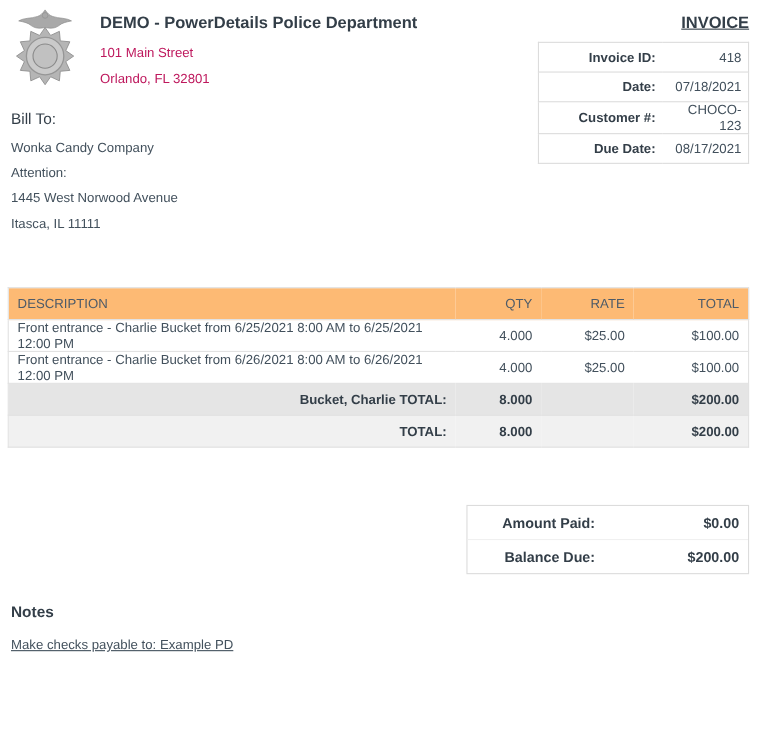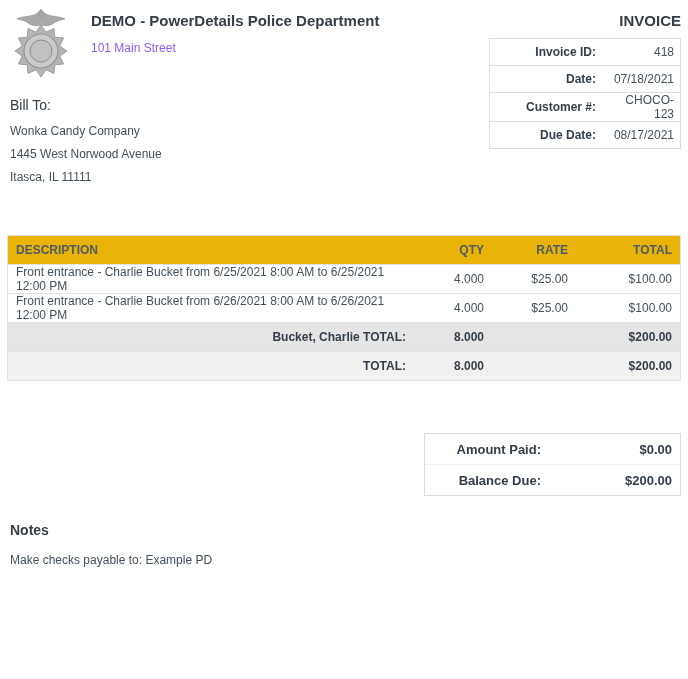--- a/index.html
+++ b/index.html
@@ -10,40 +10,40 @@
     box-sizing: border-box;
   }
   .page { box-sizing: border-box; width: 688px; height: 679px; padding: 8px 7px; }
 
   
   .header { display: flex; }
   .header-left { flex: 1; padding-left: 3px; }
   .company-row { display: flex; }
   .badge-wrap { width: 62px; height: 72px; margin-right: 19px; flex: 0 0 auto; }
   .company-name { font-size: 15px; font-weight: bold; color: #333e48; padding-top: 4px; }
-  .company-address { font-size: 12px; color: #8b5cf6; margin-top: 8px; line-height: 23px; }
+  .company-address { font-size: 12px; color: #be185d; margin-top: 8px; line-height: 23px; }
 
   .invoice-panel { width: 192px; flex: 0 0 auto; }
-  .invoice-title { text-align: right; font-size: 15px; font-weight: bold; color: #333e48; padding-top: 4px; margin-bottom: 9px; }
+  .invoice-title { text-align: right; font-size: 15px; font-weight: bold; color: #333e48; padding-top: 4px; margin-bottom: 9px; text-decoration: underline; }
   .invoice-table { width: 100%; border-collapse: collapse; font-size: 12px; }
   .invoice-table tr { border: 1px solid #dcdcdc; }
   .invoice-table td { height: 26px; text-align: right; padding: 0 6px; }
   .invoice-table td.lbl { font-weight: bold; color: #333e48; width: 100px; }
   .invoice-table td.val { color: #42505c; }
 
   
   .bill-to { margin-top: 17px; }
   .bill-to-heading { font-size: 14px; font-weight: normal; color: #333e48; }
   .bill-to-lines { margin-top: 7px; font-size: 12px; line-height: 23px; color: #42505c; }
 
   
   .items-table { width: 100%; border-collapse: collapse; font-size: 12px; margin-top: 46px; }
   .items-table tr { border: 1px solid #e2e2e2; }
   .items-table th {
-    background: #eab308; color: #4e5b68; font-weight: bold;
+    background: #fdba74; color: #4e5b68; font-weight: normal;
     height: 28px; padding: 0 8px; text-align: left;
   }
   .items-table td { height: 28px; padding: 0 8px; color: #42505c; }
   .items-table .num { text-align: right; }
   .items-table .col-qty { width: 62px; }
   .items-table .col-rate { width: 68px; }
   .items-table .col-total { width: 88px; }
   .items-table .row-label { text-align: right; font-weight: bold; color: #333e48; }
   .items-table .bold { font-weight: bold; color: #333e48; }
   .items-table tr.subtotal-row { background: #e5e5e5; }
@@ -53,21 +53,21 @@
   .summary-wrap { display: flex; justify-content: flex-end; margin-top: 52px; }
   .summary-box { width: 257px; border: 1px solid #dcdcdc; box-sizing: border-box; }
   .summary-row { display: flex; align-items: center; height: 30px; padding: 0 8px; font-size: 13px; font-weight: bold; color: #333e48; }
   .summary-row + .summary-row { border-top: 1px solid #f0f0f0; gap: 16px; }
   .summary-label { width: 108px; text-align: right; }
   .summary-value { flex: 1; text-align: right; }
 
   
   .notes { margin-top: 26px; padding-left: 3px; }
   .notes-heading { font-size: 14px; font-weight: bold; color: #333e48; }
-  .notes-text { margin-top: 15px; font-size: 12px; color: #42505c; }
+  .notes-text { margin-top: 15px; font-size: 12px; color: #42505c; text-decoration: underline; }
 </style>
 </head>
 <body>
 
 <div class="page">
 
   <div class="header">
     <div class="header-left">
       <div class="company-row">
         <div class="badge-wrap">
@@ -76,28 +76,30 @@
             <circle cx="31" cy="6" r="2.6" fill="#a9a9a9" stroke="#8c8c8c" stroke-width="0.5"></circle>
             <path d="M31 17 L36 24.2 L44 20.5 L44.8 29.2 L53.5 30 L49.8 38 L57 43 L49.8 48 L53.5 56 L44.8 56.8 L44 65.5 L36 61.8 L31 69 L26 61.8 L18 65.5 L17.2 56.8 L8.5 56 L12.2 48 L5 43 L12.2 38 L8.5 30 L17.2 29.2 L18 20.5 L26 24.2 Z" fill="#b5b5b5" stroke="#8e8e8e" stroke-width="0.8"></path>
             <circle cx="31" cy="43" r="17" fill="#cacaca" stroke="#969696" stroke-width="1.2"></circle>
             <circle cx="31" cy="43" r="11" fill="#c1c1c1" stroke="#8a8a8a" stroke-width="1"></circle>
           </svg>
         </div>
         <div>
           <div class="company-name">DEMO - PowerDetails Police Department</div>
           <div class="company-address">
             <div>101 Main Street</div>
+            <div>Orlando, FL 32801</div>
           </div>
         </div>
       </div>
 
       <div class="bill-to">
         <div class="bill-to-heading">Bill To:</div>
         <div class="bill-to-lines">
           <div>Wonka Candy Company</div>
+          <div>Attention:</div>
           <div>1445 West Norwood Avenue</div>
           <div>Itasca, IL 11111</div>
         </div>
       </div>
     </div>
 
     <div class="invoice-panel">
       <div class="invoice-title">INVOICE</div>
       <table class="invoice-table">
         <tbody>

